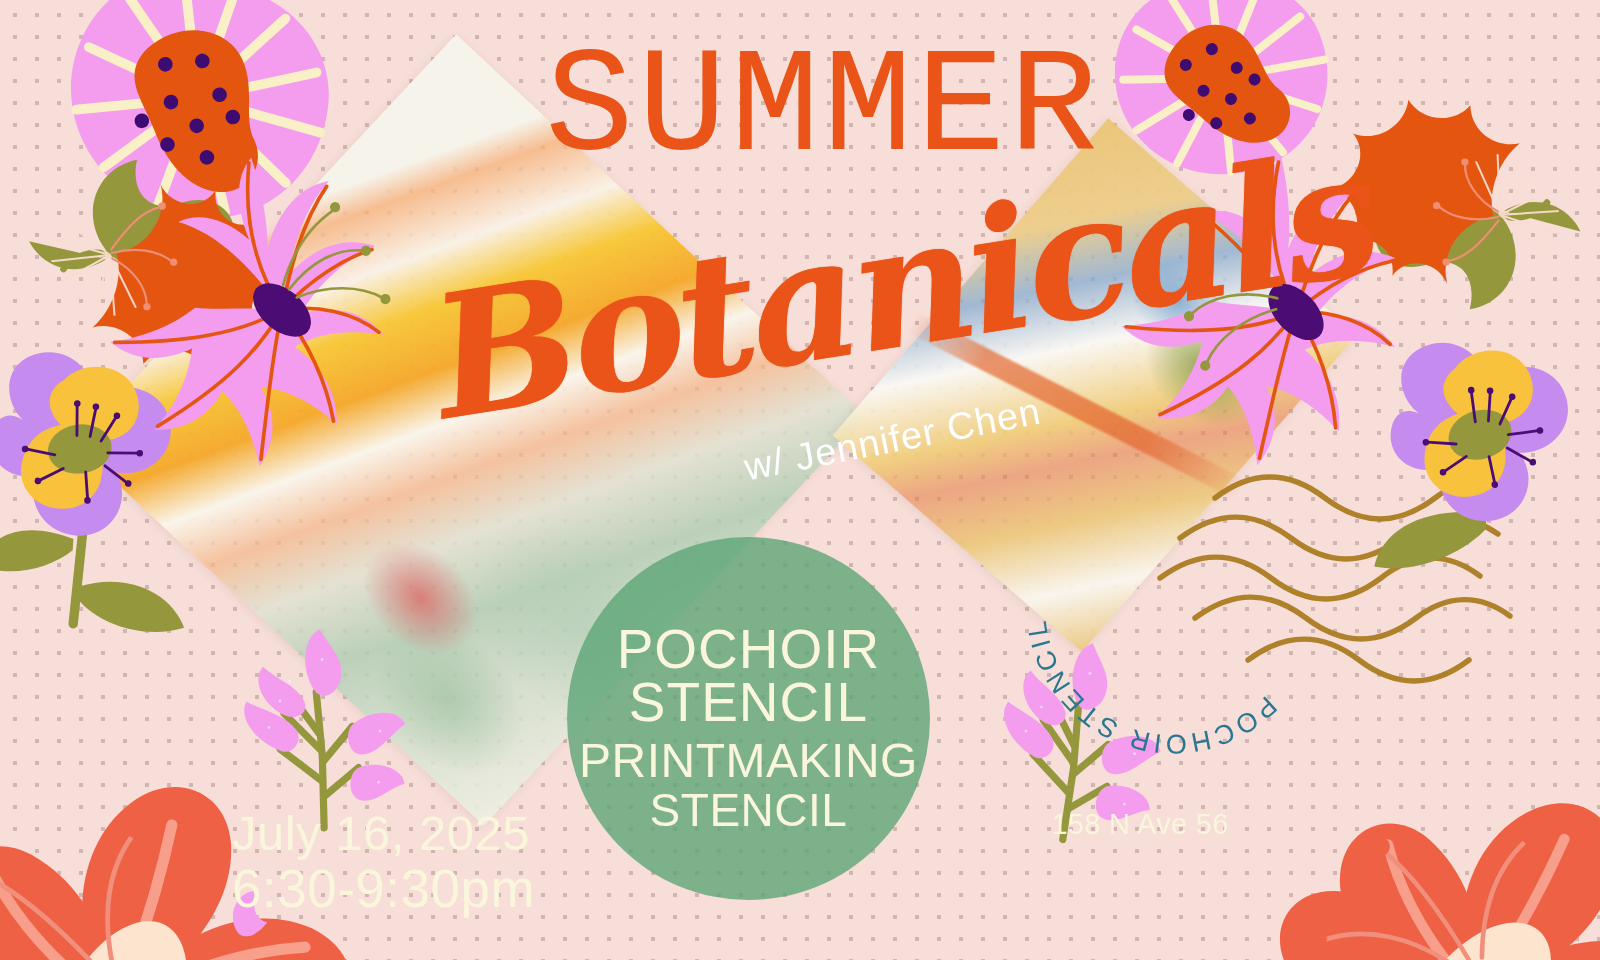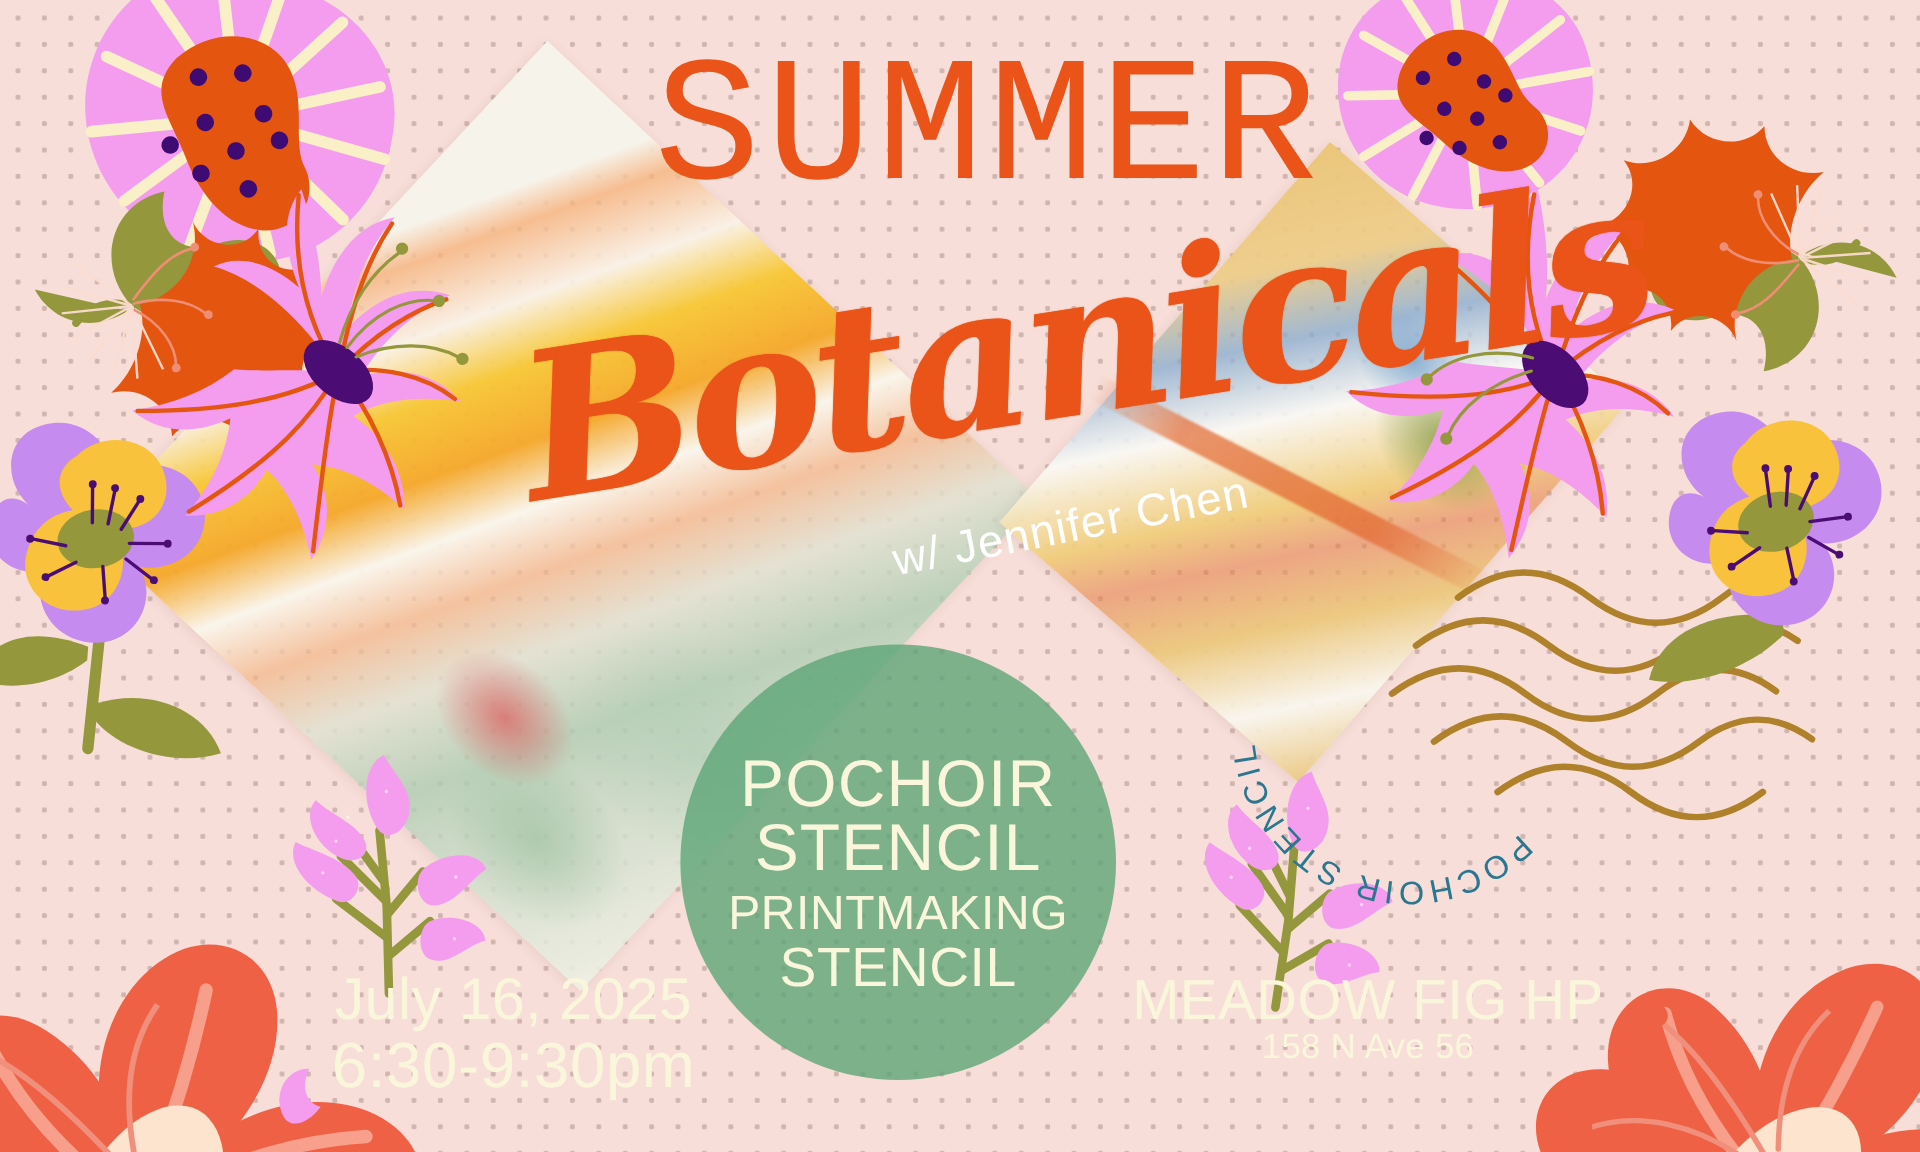--- a/index.html
+++ b/index.html
@@ -94,26 +94,26 @@
     border-radius:50%;
     background:rgba(92,165,119,0.80);
   }
   .circle-text {
     position:absolute; left:567px; top:537px; width:363px; height:363px;
     display:flex; flex-direction:column; align-items:center; justify-content:center;
     color:#FAF6DC; padding-top:20px;
   }
   .ct-1 { font-size:55px; line-height:0.97; letter-spacing:1px; }
   .ct-2 { font-size:55px; line-height:0.97; letter-spacing:1px; }
-  .ct-3 { font-size:40px; line-height:1.05; letter-spacing:0.5px; margin-top:6px;}
+  .ct-3 { font-size:48px; line-height:1.05; letter-spacing:0.5px; margin-top:6px;}
   .ct-4 { font-size:46px; line-height:1.05; letter-spacing:0.5px; }
 
   
   .date-block {
-    position:absolute; left:258px; top:808px; width:340px; text-align:center;
+    position:absolute; left:232px; top:808px; width:340px; 
     color:#FAF6DC;
   }
   .date-line { font-size:49px; line-height:1.05; letter-spacing:0.5px; }
   .time-line { font-size:53px; line-height:1.15; letter-spacing:0.5px; }
 
   .venue-block {
     position:absolute; left:940px; top:808px; width:400px; text-align:center;
     color:#FAF6DC;
   }
   .venue-name { font-size:47px; line-height:1.05; letter-spacing:0.5px; }
@@ -400,17 +400,16 @@
       <textPath href="#circPath" startOffset="62%">POCHOIR STENCIL PRINTMAKING WORKSHOP</textPath>
     </text>
   </svg>
 
   <div class="date-block">
     <div class="date-line">July 16, 2025</div>
     <div class="time-line">6:30-9:30pm</div>
   </div>
 
   <div class="venue-block">
-    <div class="venue-name">MEADOW FIG HP</div>
     <div class="venue-addr">158 N Ave 56</div>
   </div>
 
 </div>
 
 </body></html>

